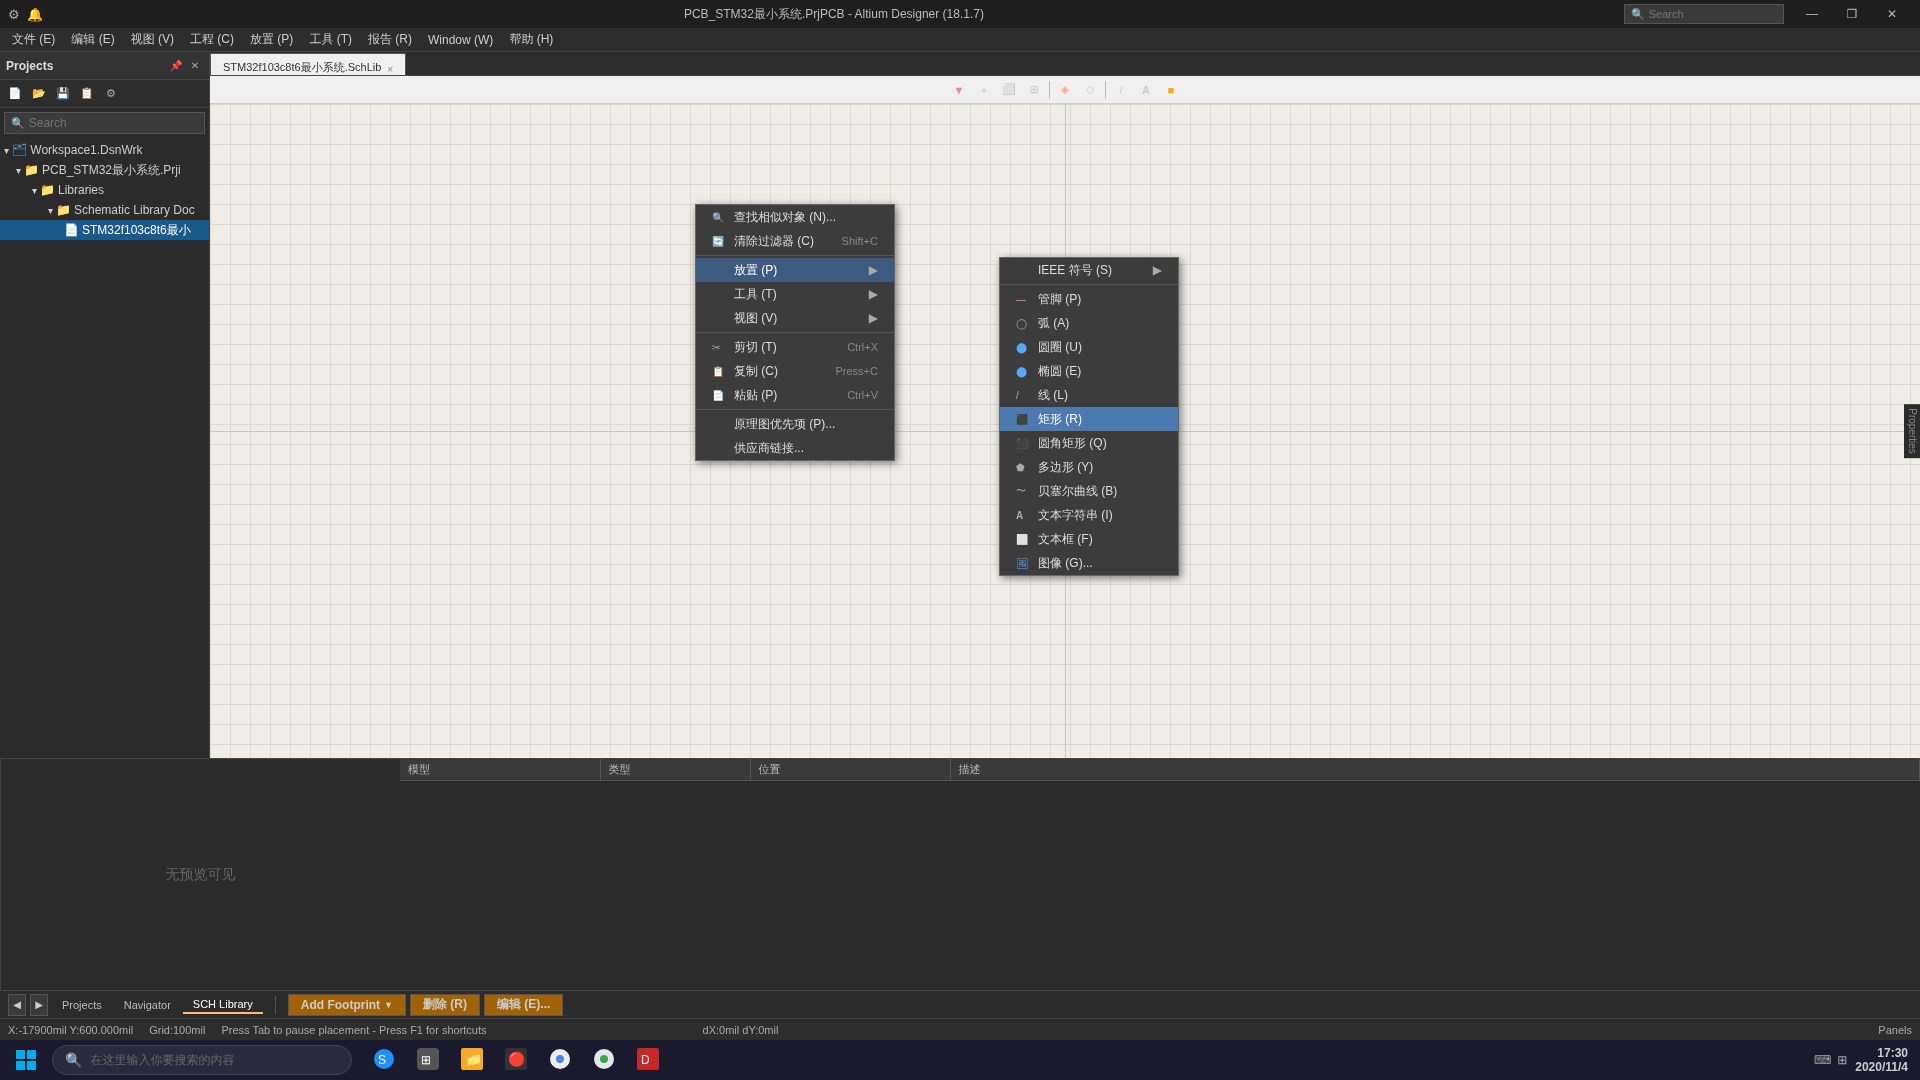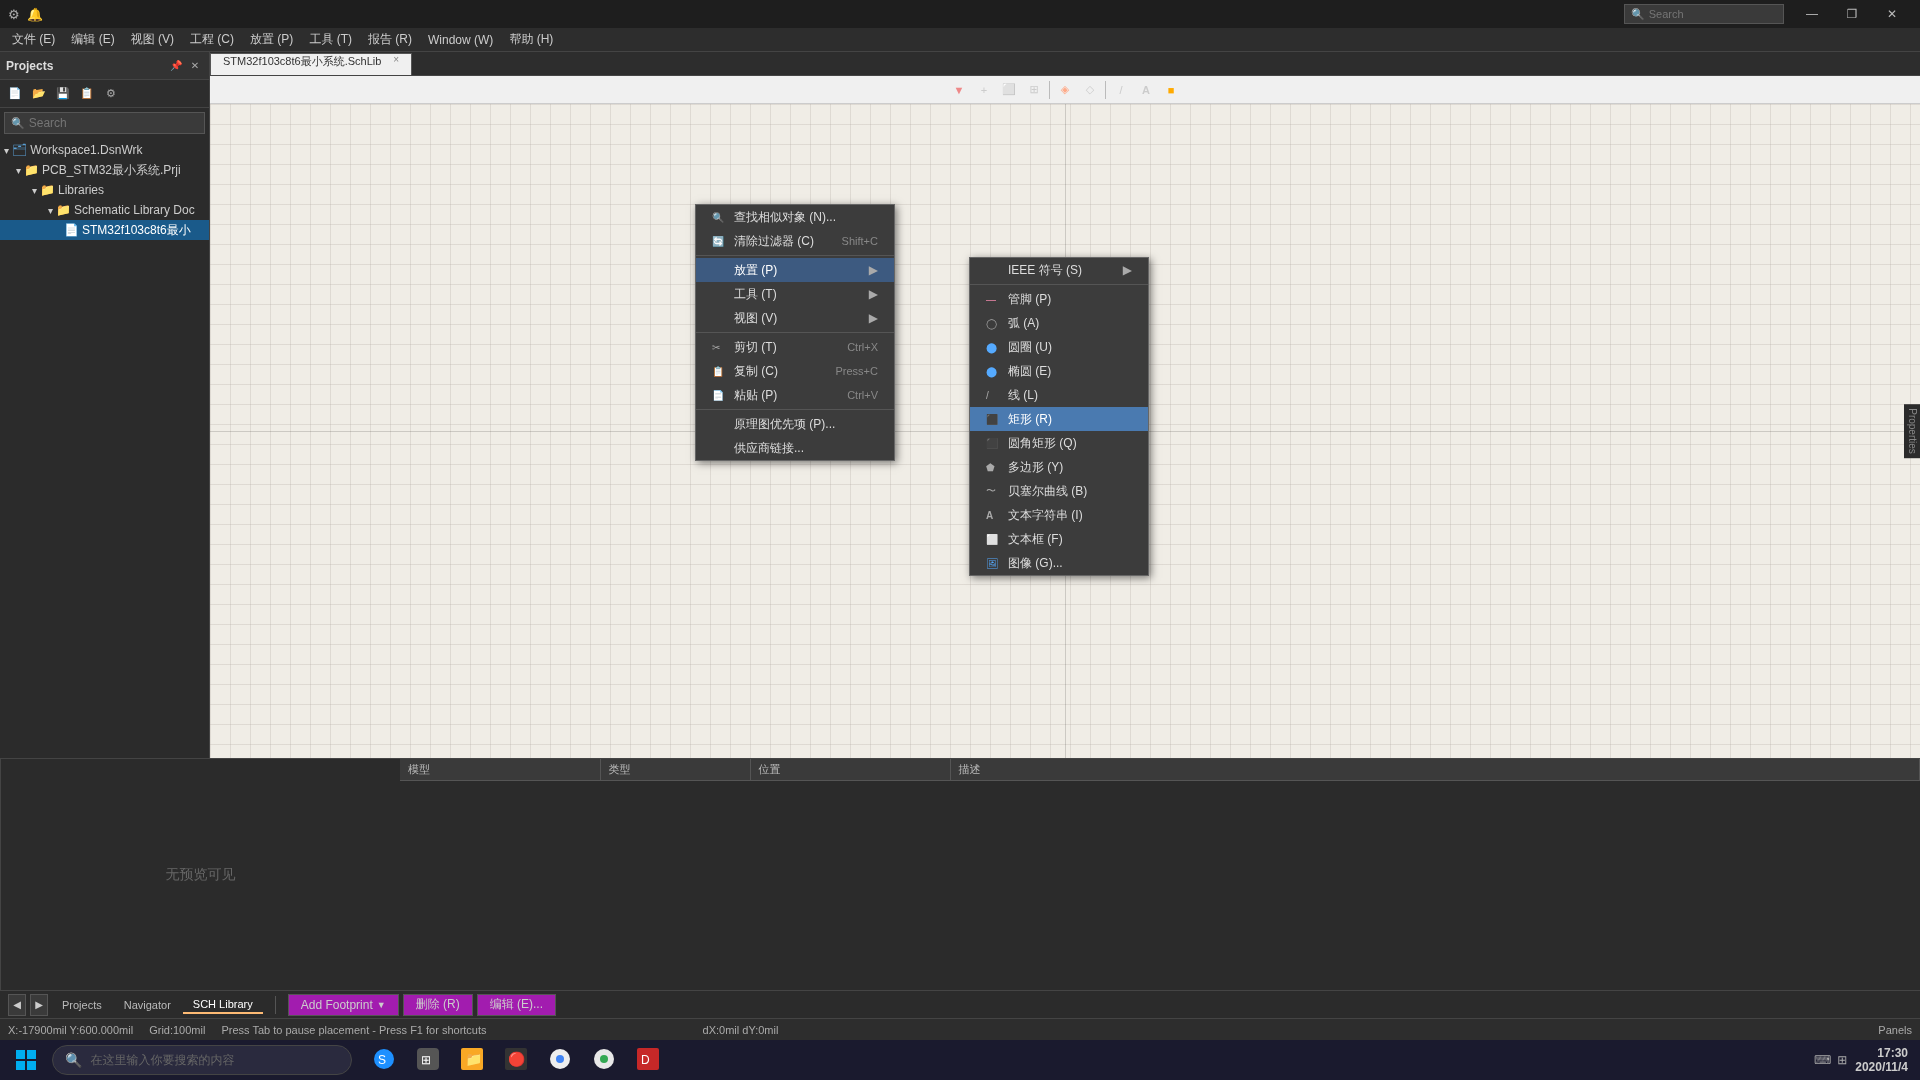--- a/index.html
+++ b/index.html
@@ -48,21 +48,21 @@
     .tree-item { display: flex; align-items: center; padding: 1px 4px; cursor: pointer; height: 20px; }
     .tree-item.selected { background: #1a5a8a; color: #fff; }
     .tree-item .tree-icon { margin-right: 3px; font-size: 10px; }
     .tree-item .item-label { font-size: 12px; }
 
     
     #center-content { flex: 1; display: flex; flex-direction: column; background: #f0f0f0; position: relative; }
 
     
     #tab-bar { height: 24px; background: #2d2d2d; display: flex; align-items: flex-end; border-bottom: 1px solid #444; }
-    .tab { height: 22px; padding: 0 12px; display: flex; align-items: flex-start; background: #3d3d3d; border: 1px solid #555; border-bottom: none; cursor: pointer; font-size: 11px; color: #bbb; margin-right: 2px; white-space: nowrap; gap: 6px; }
+    .tab { height: 22px; padding: 0 12px; display: flex; align-items: flex-end; background: #3d3d3d; border: 1px solid #555; border-bottom: none; cursor: pointer; font-size: 11px; color: #bbb; margin-right: 2px; white-space: nowrap; }
     .tab.active { background: #f0f0f0; color: #333; }
     .tab .tab-close { margin-left: 6px; color: #888; font-size: 10px; }
 
     
     #editor-toolbar { height: 28px; background: #f0f0f0; display: flex; align-items: center; justify-content: center; border-bottom: 1px solid #ccc; }
     #editor-toolbar .tool-group { display: flex; align-items: center; gap: 1px; }
     #editor-toolbar .tool-btn { width: 24px; height: 22px; display: flex; align-items: center; justify-content: center; cursor: pointer; border: 1px solid transparent; font-size: 11px; background: transparent; }
     #editor-toolbar .separator { width: 1px; height: 18px; background: #bbb; margin: 0 2px; }
 
     
@@ -71,30 +71,30 @@
     
     #context-menu { position: absolute; top: 100px; left: 485px; background: #3c3c3c; border: 1px solid #666; box-shadow: 2px 2px 8px rgba(0,0,0,0.5); z-index: 1000; min-width: 200px; }
     .ctx-item { display: flex; align-items: center; padding: 4px 16px; cursor: pointer; height: 24px; font-size: 12px; color: #ddd; position: relative; white-space: nowrap; }
     .ctx-item.highlighted { background: #4a7ab0; }
     .ctx-item .ctx-icon { width: 16px; margin-right: 6px; font-size: 10px; color: #aaa; }
     .ctx-item .ctx-shortcut { margin-left: auto; color: #888; font-size: 11px; padding-left: 20px; }
     .ctx-item .ctx-arrow { margin-left: auto; color: #aaa; }
     .ctx-separator { height: 1px; background: #555; margin: 2px 0; }
 
     
-    #submenu { position: absolute; top: 100px; left: 485px; margin-left: 85px; margin-top: 27px; background: #3c3c3c; border: 1px solid #666; box-shadow: 2px 2px 8px rgba(0,0,0,0.5); z-index: 1001; min-width: 180px; }
+    #submenu { position: absolute; top: 100px; left: 485px; margin-left: 115px; margin-top: 27px; background: #3c3c3c; border: 1px solid #666; box-shadow: 2px 2px 8px rgba(0,0,0,0.5); z-index: 1001; min-width: 180px; }
 
     
     #bottom-area { height: calc(260px); background: #2b2b2b; border-top: 1px solid #444; display: flex; flex-direction: column; }
     #bottom-table { width: 100%; border-collapse: collapse; }
     #bottom-table th { background: #3a3a3a; color: #bbb; font-size: 11px; text-align: left; padding: 3px 8px; border-right: 1px solid #555; border-bottom: 1px solid #555; font-weight: normal; }
 
     
     #bottom-toolbar { height: 28px; background: #2b2b2b; border-top: 1px solid #444; display: flex; align-items: center; padding: 0 8px; gap: 4px; }
-    #bottom-toolbar .bt-btn { padding: 2px 12px; background: #a21caf; border: 1px solid #555; cursor: pointer; font-size: 12px; color: #ccc; height: 22px; display: flex; align-items: center; }
+    #bottom-toolbar .bt-btn { padding: 2px 12px; background: #a16207; border: 1px solid #555; cursor: pointer; font-size: 12px; color: #ccc; height: 22px; display: flex; align-items: center; font-weight: bold; }
     #bottom-toolbar .bt-btn .arrow { margin-left: 4px; font-size: 9px; }
     #bottom-toolbar .nav-btn { width: 18px; height: 22px; display: flex; align-items: center; justify-content: center; background: #3a3a3a; border: 1px solid #555; cursor: pointer; font-size: 10px; color: #ccc; }
     #bottom-toolbar .tab-labels { display: flex; gap: 2px; align-items: center; }
     #bottom-toolbar .btab { padding: 2px 10px; font-size: 11px; cursor: pointer; color: #bbb; }
     #bottom-toolbar .btab.active { color: #fff; border-bottom: 2px solid #fdba74; }
 
     
     #status-bar { height: 22px; background: #2d2d2d; border-top: 1px solid #444; display: flex; align-items: center; padding: 0 8px; font-size: 11px; color: #aaa; gap: 16px; }
 
     
@@ -121,20 +121,21 @@
     .crosshair-v { position: absolute; left: 50%; top: 0; bottom: 0; width: 1px; background: rgba(0,0,0,0.15); }
   </style>
 </head>
 <body>
 
 <div id="title-bar">
   <div style="display:flex;align-items:center;gap:8px;">
     <span style="color:#aaa;font-size:13px;">⚙</span>
     <span style="color:#aaa;font-size:13px;">🔔</span>
   </div>
+  <div class="title">PCB_STM32最小系统.PrjPCB - Altium Designer (18.1.7)</div>
   <div style="display:flex;align-items:center;gap:8px;">
     <div style="display:flex;align-items:center;background:#3a3a3a;border:1px solid #555;height:20px;padding:0 6px;min-width:160px;">
       <span style="color:#888;font-size:11px;margin-right:4px;">🔍</span>
       <input type="text" style="background: transparent; border: none; outline: none; color: rgb(187, 187, 187); font-size: 11px; width: 100px;" placeholder="Search">
     </div>
     <div class="win-controls">
       <div class="win-btn">—</div>
       <div class="win-btn">❐</div>
       <div class="win-btn close">✕</div>
     </div>

